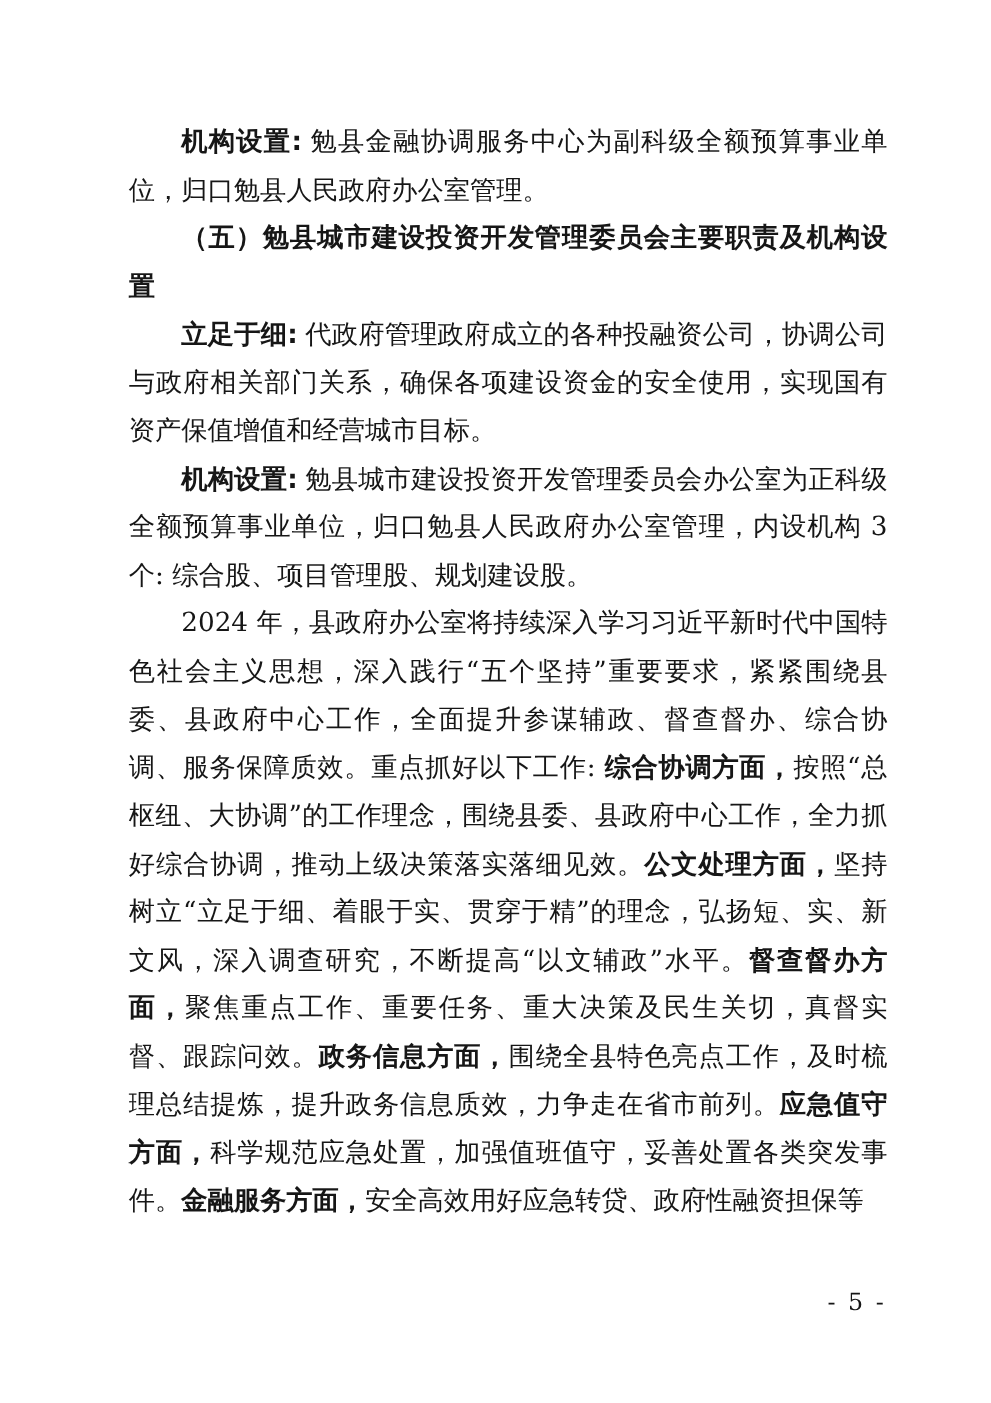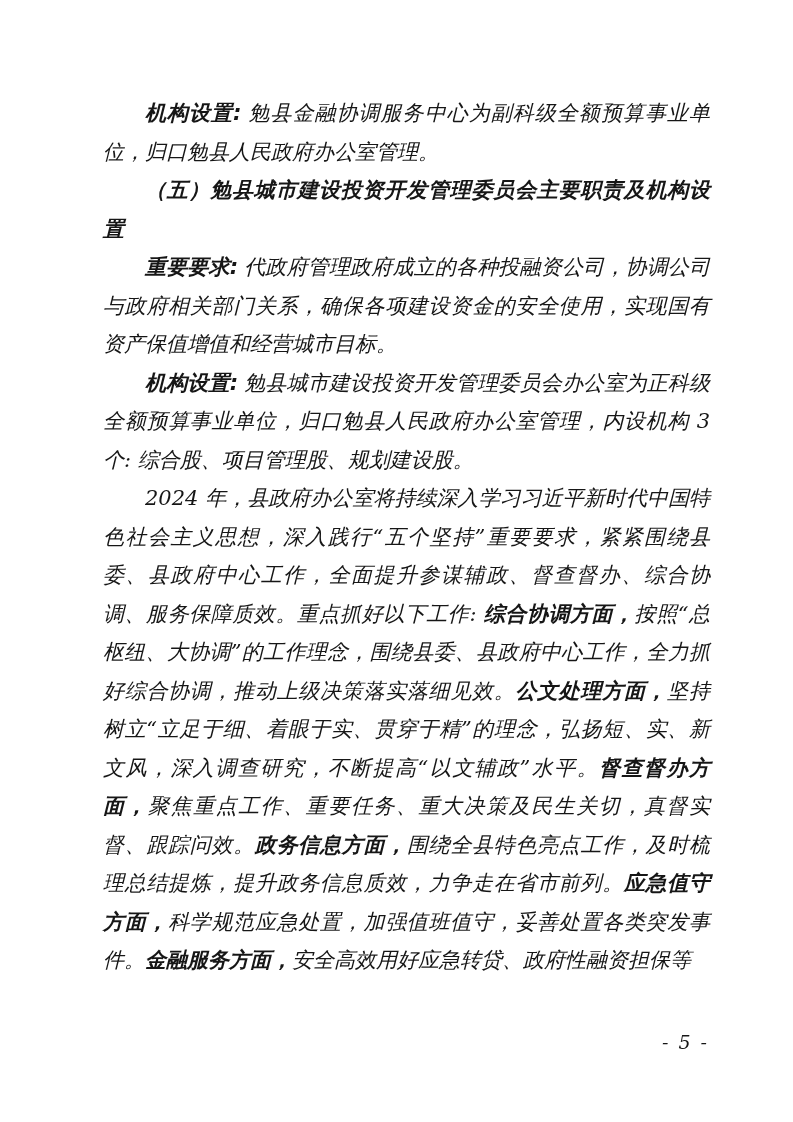--- a/index.html
+++ b/index.html
@@ -8,21 +8,20 @@
     background: #ffffff;
   }
   .page {
     position: relative;
     width: 792px;
     height: 1122px;
     background: #ffffff;
     color: #161616;
     font-family: "DejaVu Serif", "Liberation Serif", serif;
     overflow: hidden;
-    font-style: italic;
   }
   .content {
     position: absolute;
     left: 103px;
     top: 94px;
     width: 607px;
     font-size: 21px;
     line-height: 38.5px;
     text-align: justify;
     text-justify: inter-character;
@@ -60,21 +59,21 @@
 </head>
 <body>
 
 <div class="page">
   <div class="content">
 
     <p><span class="lead">机构设置:</span><span>勉县金融协调服务中心为副科级全额预算事业单位，归口勉县人民政府办公室管理。</span></p>
 
     <p class="heading-five">（五）勉县城市建设投资开发管理委员会主要职责及机构设置</p>
 
-    <p><span class="lead">重要要求:</span><span>代政府管理政府成立的各种投融资公司，协调公司与政府相关部门关系，确保各项建设资金的安全使用，实现国有资产保值增值和经营城市目标。</span></p>
+    <p><span class="lead">立足于细:</span><span>代政府管理政府成立的各种投融资公司，协调公司与政府相关部门关系，确保各项建设资金的安全使用，实现国有资产保值增值和经营城市目标。</span></p>
 
     <p><span class="lead">机构设置:</span><span>勉县城市建设投资开发管理委员会办公室为正科级全额预算事业单位，归口勉县人民政府办公室管理，内设机构 3 个: 综合股、项目管理股、规划建设股。</span></p>
 
 
     <p><span>2024 年，县政府办公室将持续深入学习习近平新时代中国特色社会主义思想，深入践行“五个坚持”重要要求，紧紧围绕县委、县政府中心工作，全面提升参谋辅政、督查督办、综合协调、服务保障质效。重点抓好以下工作: </span><span class="bold-run">综合协调方面，</span><span>按照“总枢纽、大协调”的工作理念，围绕县委、县政府中心工作，全力抓好综合协调，推动上级决策落实落细见效。</span><span class="bold-run">公文处理方面，</span><span>坚持树立“立足于细、着眼于实、贯穿于精”的理念，弘扬短、实、新文风，深入调查研究，不断提高“以文辅政”水平。</span><span class="bold-run">督查督办方面，</span><span>聚焦重点工作、重要任务、重大决策及民生关切，真督实督、跟踪问效。</span><span class="bold-run">政务信息方面，</span><span>围绕全县特色亮点工作，及时梳理总结提炼，提升政务信息质效，力争走在省市前列。</span><span class="bold-run">应急值守方面，</span><span>科学规范应急处置，加强值班值守，妥善处置各类突发事件。</span><span class="bold-run">金融服务方面，</span><span>安全高效用好应急转贷、政府性融资担保等</span></p>
 
   </div>
 
   <div class="page-number">- 5 -</div>
 </div>

